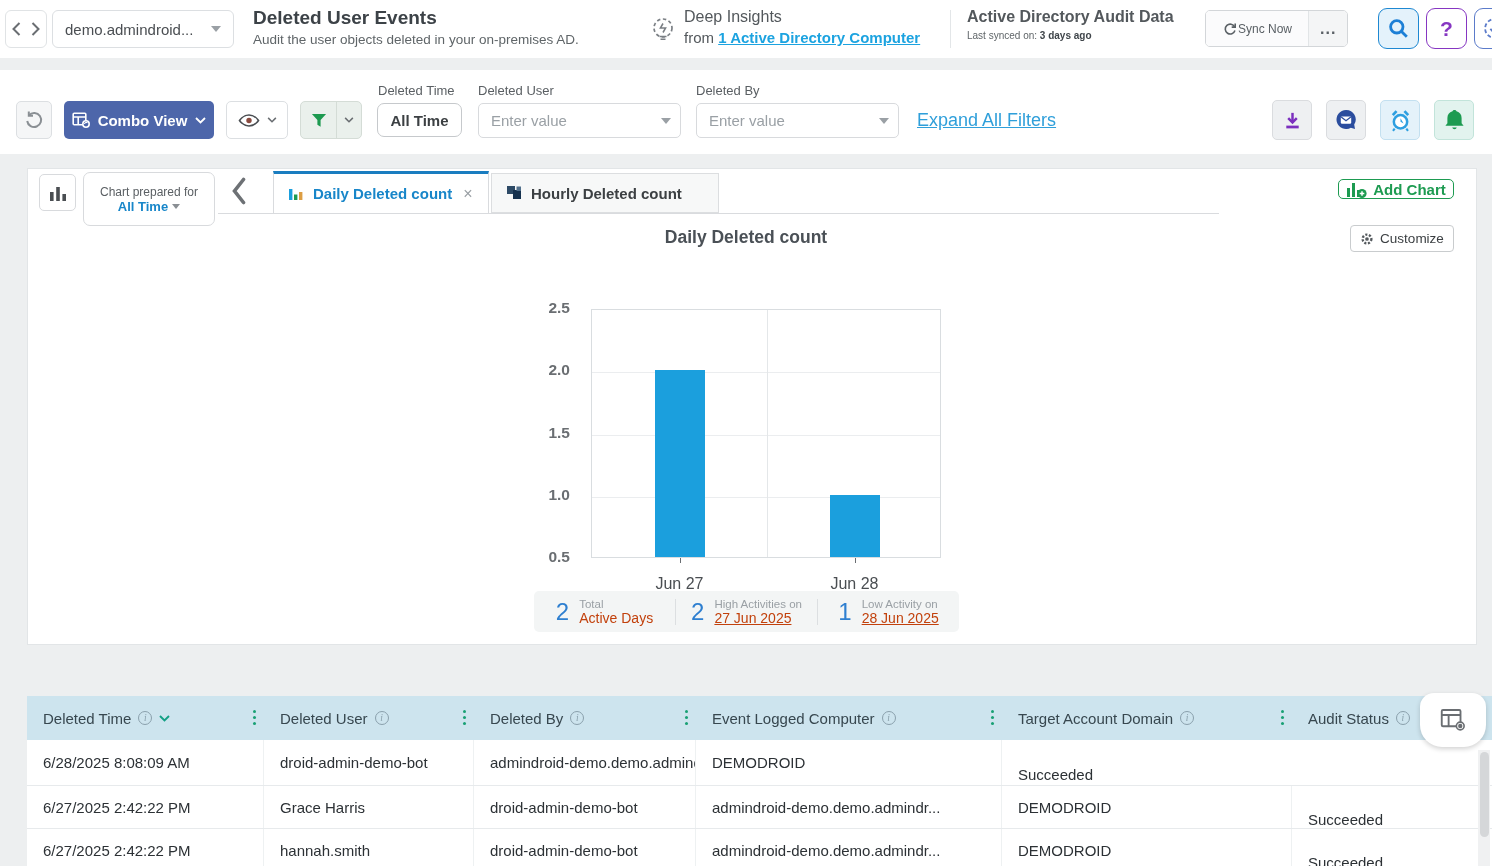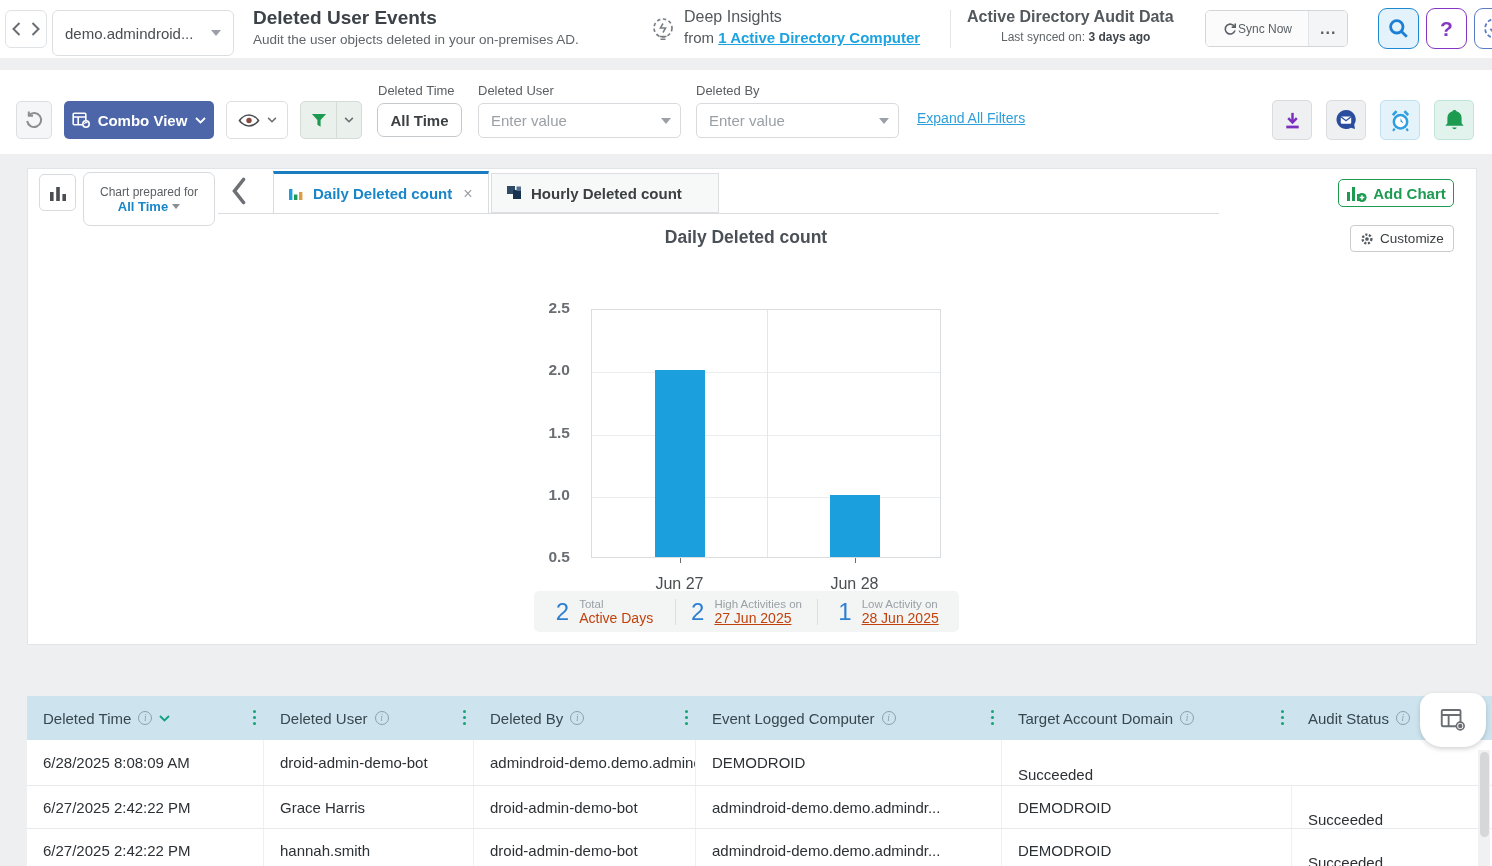--- a/index.html
+++ b/index.html
@@ -3,33 +3,33 @@
 <meta charset="utf-8">
 <style>
   * { margin:0; padding:0; box-sizing:border-box; }
   html,body { width:1492px; height:866px; overflow:hidden; }
   body { font-family:"Liberation Sans", sans-serif; background:#edeff0; position:relative; color:#3f454a; }
 
   
   .app-header { position:absolute; top:0; left:0; width:1492px; height:58px; background:#fff; }
   .nav-box { position:absolute; left:5px; top:10px; width:42px; height:38px; border:1px solid #e0e3e5; border-radius:6px; display:flex; align-items:center; justify-content:space-between; padding:0 6px; background:#fff; }
   .nav-box svg { cursor:pointer; }
-  .ws-dd { position:absolute; left:52px; top:10px; width:182px; height:46px; border:1px solid #dcdfe2; border-radius:6px; background:#fff; display:flex; align-items:center; justify-content:space-between; padding:0 12px; font-size:15px; color:#4a4e52; cursor:pointer; }
+  .ws-dd { position:absolute; left:52px; top:10px; width:182px; height:38px; border:1px solid #dcdfe2; border-radius:6px; background:#fff; display:flex; align-items:center; justify-content:space-between; padding:0 12px; font-size:15px; color:#4a4e52; cursor:pointer; }
   .tri { width:0; height:0; border-left:5px solid transparent; border-right:5px solid transparent; border-top:6px solid #9aa0a5; }
   .page-title { position:absolute; left:253px; top:7px; font-size:19px; font-weight:bold; color:#3c4247; }
   .page-sub { position:absolute; left:253px; top:32px; font-size:13.5px; color:#5f6568; }
   .di-icon { position:absolute; left:645px; top:12px; }
   .di-text { position:absolute; left:684px; top:8px; }
   .di-line1 { font-size:16px; color:#53585c; }
   .di-line2 { font-size:15px; color:#53585c; margin-top:3px; }
   .di-link { color:#1ca3e0; font-weight:bold; text-decoration:underline; cursor:pointer;text-align:right; }
   .hdr-div { position:absolute; left:950px; top:10px; width:1px; height:38px; background:#e3e6e8; }
   .ad-text { position:absolute; left:967px; top:8px; }
   .ad-line1 { font-size:16px; color:#53585c; font-weight:bold; }
-  .ad-line2 { font-size:12px; color:#5f6568; margin-top:4px;margin-left:34px; }
+  .ad-line2 { font-size:10px; color:#5f6568; margin-top:4px; }
   .ad-line2 b { color:#3f454a; }
   .sync-btn { position:absolute; left:1205px; top:10px; height:37px; border:1px solid #d3d6d9; border-radius:5px; background:#fff; display:flex; align-items:stretch; overflow:hidden; }
   .sync-main { display:flex; align-items:center; padding:0 16px; font-size:12px; color:#5a6065; cursor:pointer; background:#fbfbfc; }
   .sync-more { display:flex; align-items:center; padding:0 11px; border-left:1px solid #e2e5e7; font-size:16px; color:#5a6065; letter-spacing:1px; cursor:pointer; background:#f4f5f6; font-weight:bold; }
   .sq-ic { position:absolute; top:8px; width:41px; height:41px; border-radius:9px; display:flex; align-items:center; justify-content:center; cursor:pointer; background:#fff; }
   .sq-search { left:1378px; border:1.5px solid #1e88d2; background:#e4f2fb; }
   .sq-help { left:1426px; border:1.5px solid #8636c2; color:#8636c2; font-size:21px; font-weight:bold; }
   .sq-check { left:1474px; border:1.5px solid #5b7bca; }
 
   
@@ -41,40 +41,40 @@
   .eye-btn { left:226px; width:62px; background:#fff; border:1px solid #dcdfe2; gap:7px; color:#6a6e72; }
   .funnel-btn { left:300px; width:62px; background:#eaf0ec; border:1px solid #d4dcd6; padding:0; }
   .funnel-seg1 { width:37px; height:100%; display:flex; align-items:center; justify-content:center; border-right:1px solid #d4dcd6; }
   .funnel-seg2 { width:24px; height:100%; display:flex; align-items:center; justify-content:center; color:#6a6e72; }
   .f-label { position:absolute; top:13px; font-size:13px; color:#5a5f63; }
   .alltime { position:absolute; left:377px; top:33px; width:85px; height:34px; border:1px solid #c6c9cc; border-radius:7px; background:#fff; font-size:15px; font-weight:bold; color:#3c4043; display:flex; align-items:center; justify-content:center; cursor:pointer; }
   .f-input-wrap { position:absolute; top:33px; width:203px; height:35px; }
   .f-input { width:100%; height:100%; border:1px solid #d8dadd; border-radius:5px; font-size:15px; color:#3f454a; padding:0 28px 0 12px; font-family:"Liberation Sans", sans-serif; }
   .f-input::placeholder { color:#9aa0a5; }
   .f-caret { position:absolute; right:10px; top:15px; }
-  .expand-link { position:absolute; left:917px; top:40px; font-size:14px; color:#2f9fda; text-decoration:underline; cursor:pointer; }
+  .expand-link { position:absolute; left:917px; top:40px; font-size:18px; color:#2f9fda; text-decoration:underline; cursor:pointer; }
   .tool-ic { position:absolute; top:30px; width:40px; height:40px; border-radius:5px; display:flex; align-items:center; justify-content:center; cursor:pointer; }
   .ic-download { left:1272px; background:#eef0f2; border:1px solid #dadcdf; }
   .ic-chat { left:1326px; background:#eef0f2; border:1px solid #dadcdf; }
   .ic-alarm { left:1380px; background:#e4f2fa; border:1px solid #c3e0f0; }
   .ic-bell { left:1434px; background:#e2f3ee; border:1px solid #c2e4da; }
 
   
   .chart-card { position:absolute; left:27px; top:168px; width:1450px; height:477px; background:#fff; border:1px solid #e2e5e7; }
   .tabline { position:absolute; left:190px; top:44px; width:1001px; height:1px; background:#d9dbde; }
   .chart-ic-btn { position:absolute; left:11px; top:5px; width:37px; height:37px; border:1px solid #d8dadd; border-radius:5px; display:flex; align-items:center; justify-content:center; cursor:pointer; background:#fff; }
   .prepared { position:absolute; left:55px; top:3px; width:132px; height:54px; border:1px solid #d8dadd; border-radius:7px; display:flex; flex-direction:column; align-items:center; justify-content:center; cursor:pointer; background:#fff; }
   .prep1 { font-size:12px; color:#5a5f63; }
   .prep2 { font-size:13px; font-weight:bold; color:#1886c9; display:flex; align-items:center; gap:4px; }
   .collapse { position:absolute; left:203px; top:8px; cursor:pointer; }
   .tab { position:absolute; top:2px; height:42px; display:flex; align-items:center; gap:9px; padding:0 14px; font-size:15px; font-weight:bold; cursor:pointer; }
   .tab-active { left:245px; width:216px; background:#fff; border:1px solid #d9dbde; border-top:3px solid #1a7dc0; border-bottom:none; color:#1886c9; z-index:2; }
   .tab-idle { left:463px; width:228px; background:#f7f8f8; border:1px solid #dcdee0; color:#3c4043; top:4px; height:40px; }
   .tab-x { color:#9aa0a5; font-weight:normal; font-size:16px; margin-left:2px; cursor:pointer; }
-  .addchart { position:absolute; left:1310px; top:10px; width:116px; height:28px; border:1.5px solid #1d9b51; border-radius:5px; color:#1d9b51; font-size:15px; font-weight:bold; display:flex; align-items:center; justify-content:center; gap:6px; background:#fff; cursor:pointer; }
+  .addchart { position:absolute; left:1310px; top:10px; width:116px; height:20px; border:1.5px solid #1d9b51; border-radius:5px; color:#1d9b51; font-size:15px; font-weight:bold; display:flex; align-items:center; justify-content:center; gap:6px; background:#fff; cursor:pointer; }
   .customize { position:absolute; left:1322px; top:56px; width:104px; height:27px; border:1px solid #c9ccce; border-radius:4px; color:#3c4043; font-size:13.5px; display:flex; align-items:center; justify-content:center; gap:6px; background:#fff; cursor:pointer; }
   .chart-title { position:absolute; left:518px; top:58px; width:400px; text-align:center; font-size:17.5px; font-weight:bold; color:#4a5056; }
   .plot { position:absolute; left:563px; top:140px; width:350px; height:249px; border:1px solid #d9dde0; }
   .hgrid { position:absolute; left:0; width:100%; height:1px; background:#ebedef; }
   .vgrid { position:absolute; top:0; width:1px; height:100%; background:#e4e7e9; }
   .bar { position:absolute; bottom:0; width:50px; cursor:pointer; }
   .xtick { position:absolute; bottom:-6px; width:1.5px; height:5px; background:#6a6e72; }
   .xlabel { position:absolute; bottom:-36px; width:100px; text-align:center; font-size:16px; color:#4a4e52; }
   .ylabels { position:absolute; left:500px; top:140px; width:52px; height:249px; }
   .ytick { position:absolute; right:10px; font-size:15.5px; font-weight:bold; color:#6a6e72; }

